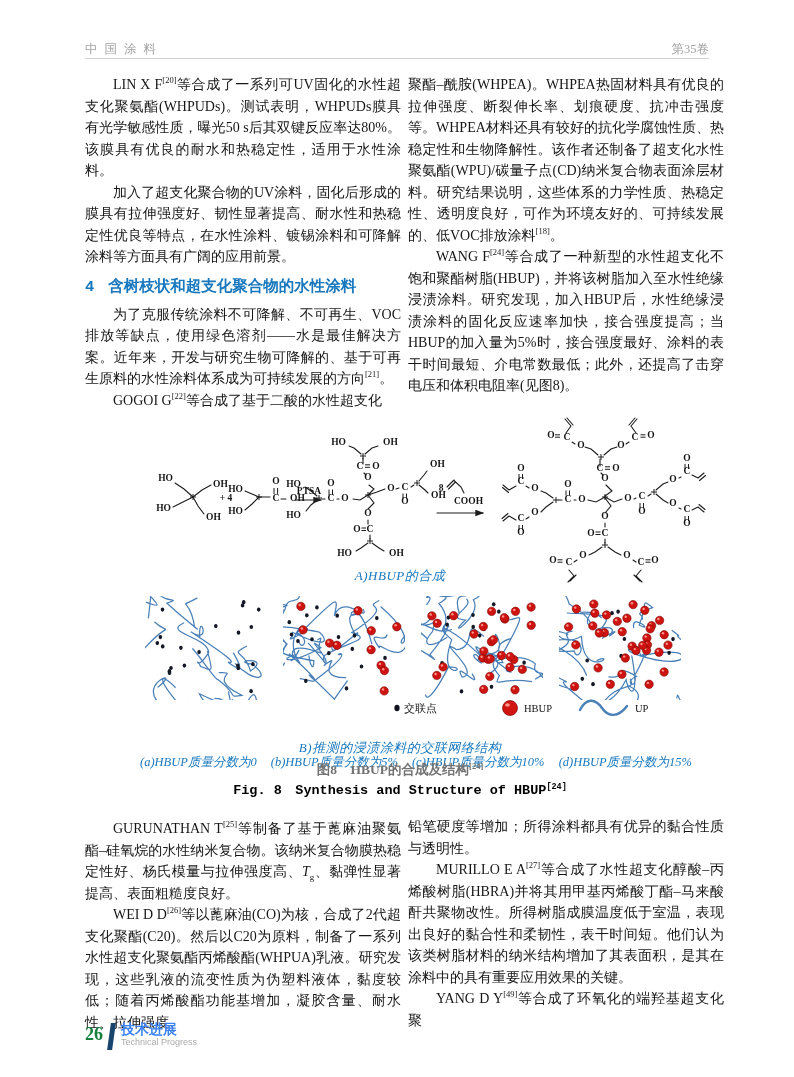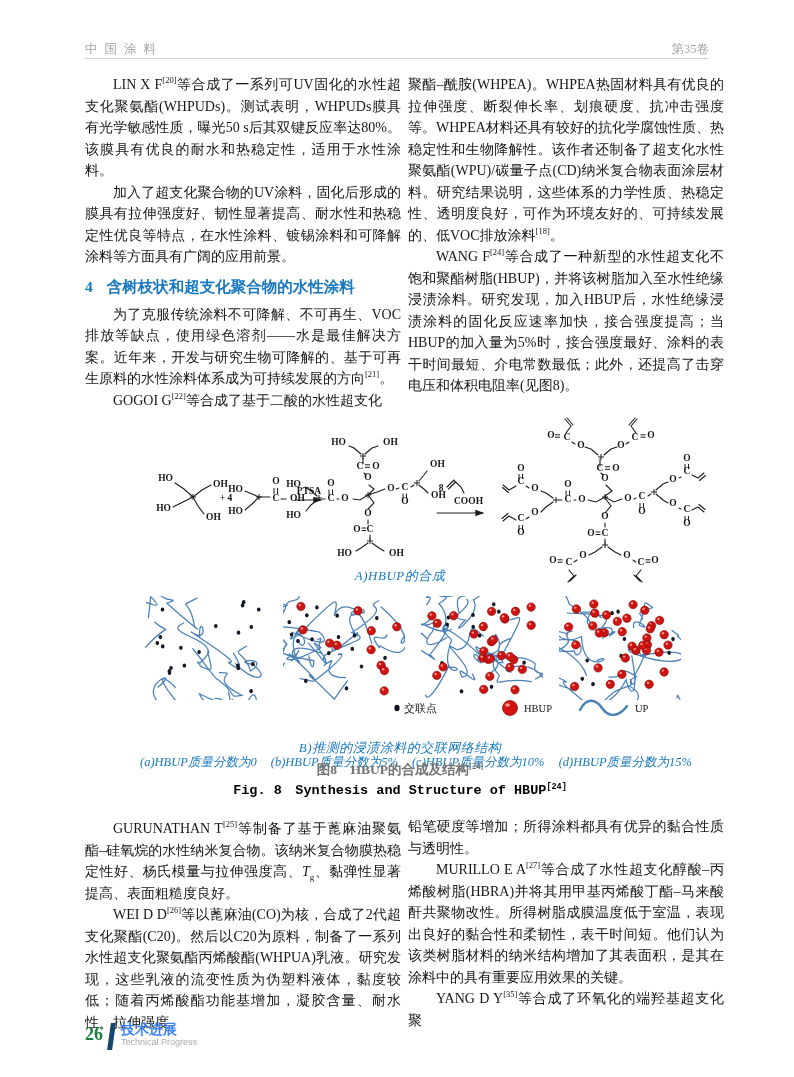--- a/index.html
+++ b/index.html
@@ -13,21 +13,21 @@
   .hdr-line  { position:absolute; left:85px; top:58px; width:624px; height:1px; background:#d2d2d2; }
 
   .col { position:absolute; width:316px; font-size:14px; line-height:21.5px;
          text-align:justify; color:#161616; }
   .para { text-align:justify; }
   .para.ind { text-indent:2em; }
   sup { font-size:8.5px; line-height:0; }
   sub { font-size:9px; line-height:0; }
   .it { font-style:italic; }
 
-  .sec-head { font-family:Liberation Serif, serif;
+  .sec-head { font-family:Liberation Mono, monospace;
               color:#1878be; font-size:15.5px; font-weight:bold;
               margin:8px 0 6px 0; line-height:22px; }
   .sec-num { margin-right:14px; }
 
   .fig-cap-blue { position:absolute; color:#1878be; font-size:13px; text-align:center;
                   font-style:italic; letter-spacing:.5px; }
   .cap-bold-cn { position:absolute; font-weight:bold; font-size:13.5px; text-align:center; color:#737373; }
   .cap-bold-en { position:absolute; font-weight:bold; font-size:13.5px; text-align:center; color:#000;
                  font-family:Liberation Mono, monospace; }
 
@@ -399,21 +399,21 @@
   <div class="cap-bold-cn" style="left:75px; top:761px; width:650px;"><span>图8　HBUP的合成及结构</span><sup>[24]</sup></div>
   <div class="cap-bold-en" style="left:75px; top:781px; width:650px;"><span>Fig. 8　Synthesis and Structure of HBUP</span><sup>[24]</sup></div>
 
   <div class="col" style="left:85px; top:818px;">
       <p class="para ind"><span>GURUNATHAN T</span><sup>[25]</sup><span>等制备了基于蓖麻油聚氨酯–硅氧烷的水性纳米复合物。该纳米复合物膜热稳定性好、杨氏模量与拉伸强度高、</span><span class="it">T</span><sub>g</sub><span>、黏弹性显著提高、表面粗糙度良好。</span></p>
       <p class="para ind"><span>WEI D D</span><sup>[26]</sup><span>等以蓖麻油(CO)为核，合成了2代超支化聚酯(C20)。然后以C20为原料，制备了一系列水性超支化聚氨酯丙烯酸酯(WHPUA)乳液。研究发现，这些乳液的流变性质为伪塑料液体，黏度较低；随着丙烯酸酯功能基增加，凝胶含量、耐水性、拉伸强度、</span></p>
     </div>
   <div class="col" style="left:408px; top:816px;">
       <p class="para"><span>铅笔硬度等增加；所得涂料都具有优异的黏合性质与透明性。</span></p>
       <p class="para ind"><span>MURILLO E A</span><sup>[27]</sup><span>等合成了水性超支化醇酸–丙烯酸树脂(HBRA)并将其用甲基丙烯酸丁酯–马来酸酐共聚物改性。所得树脂成膜温度低于室温，表现出良好的黏合性和柔韧性，表干时间短。他们认为该类树脂材料的纳米结构增加了其表面积，是其在涂料中的具有重要应用效果的关键。</span></p>
-      <p class="para ind"><span>YANG D Y</span><sup>[35]</sup><span>等合成了环氧化的端羟基超支化聚</span></p>
+      <p class="para ind"><span>YANG D Y</span><sup>[49]</sup><span>等合成了环氧化的端羟基超支化聚</span></p>
     </div>
 
   <div class="footer">
     <span class="pg-num">26</span>
     <span class="pg-bar"></span>
     <span>
       <div class="ftr-cn">技术进展</div>
       <div class="ftr-en">Technical Progress</div>
     </span>
   </div>

